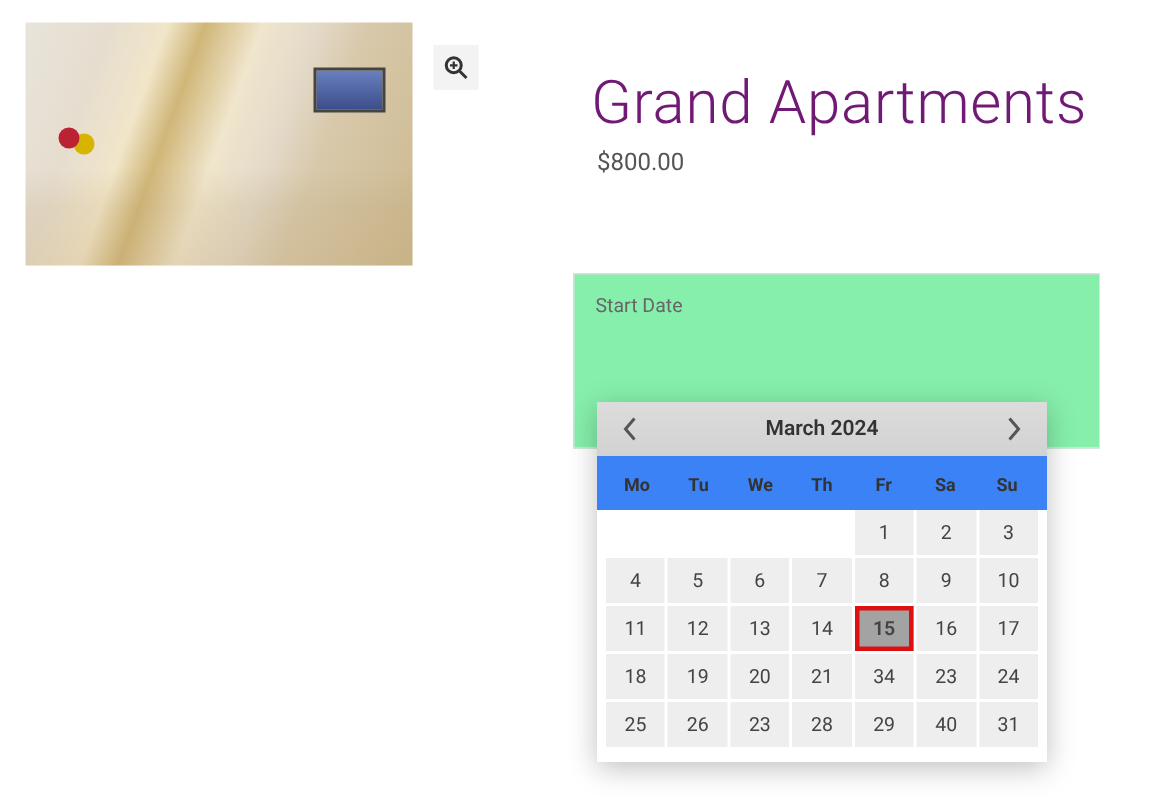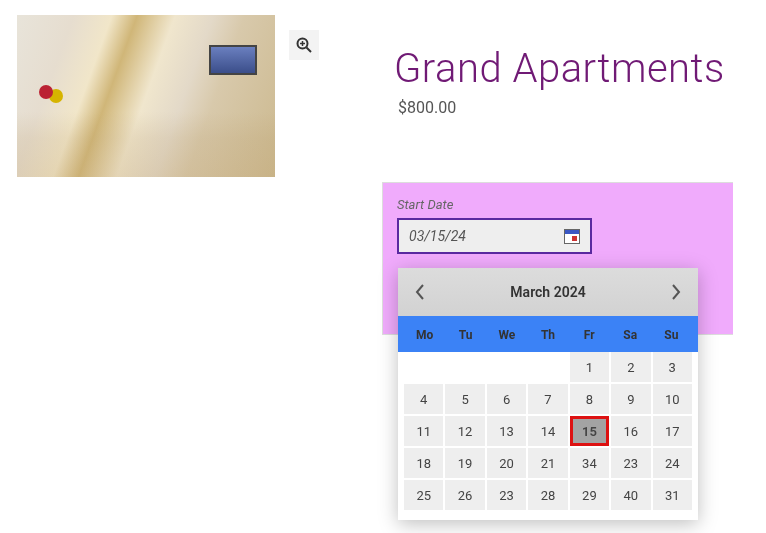--- a/index.html
+++ b/index.html
@@ -70,22 +70,21 @@
   }
   .booking-panel {
     position:absolute;
     left: 382px;
     top: 182px;
     width: 351px;
     border-top:1px solid #ddd;
     border-left:1px solid #ddd;
     border-bottom:1px solid #ddd;
     padding:14px 14px 80px 14px;
-    background:#f0abfc;
-    font-style:italic;
+    background:#86efac;
   }
   .field-label {
     font-size:13px;
     color:#666;
     margin-bottom:6px;
   }
   .date-input {
     width: 195px;
     height:36px;
     border:2px solid #5a2aa0;
@@ -113,21 +112,21 @@
   .datepicker {
     position:absolute;
     left: 398px;
     top: 268px;
     width: 300px;
     background:#fff;
     box-shadow: 0 4px 18px rgba(0,0,0,.25);
     z-index:5;
   }
   .dp-header{
-    height:48px;
+    height:36px;
     background: linear-gradient(#dcdcdc,#d2d2d2);
     display:flex;align-items:center;justify-content:space-between;
     padding:0 8px;
   }
   .dp-nav{
     width:28px;height:28px;display:flex;align-items:center;justify-content:center;
     cursor:pointer;font-size:22px;color:#555;
   }
   .dp-month{
     font-size:14px;font-weight:600;color:#333;
@@ -172,24 +171,20 @@
     <line x1="6.5" y1="4" x2="6.5" y2="9" stroke="#333" stroke-width="1.5"></line>
     <line x1="4" y1="6.5" x2="9" y2="6.5" stroke="#333" stroke-width="1.5"></line>
   </svg>
 </div>
 
 <h1 class="title">Grand Apartments</h1>
 <div class="price">$800.00</div>
 
 <div class="booking-panel">
   <div class="field-label">Start Date</div>
-  <div class="date-input">
-    <span>03/15/24</span>
-    <span class="cal-icon"></span>
-  </div>
 </div>
 
 <div class="datepicker">
   <div class="dp-header">
     <div class="dp-nav">
       <svg width="12" height="18" viewBox="0 0 12 18">
           <polyline points="9,2 3,9 9,16" fill="none" stroke="#555" stroke-width="2"></polyline>
         </svg>
     </div>
     <div class="dp-month">March 2024</div>

